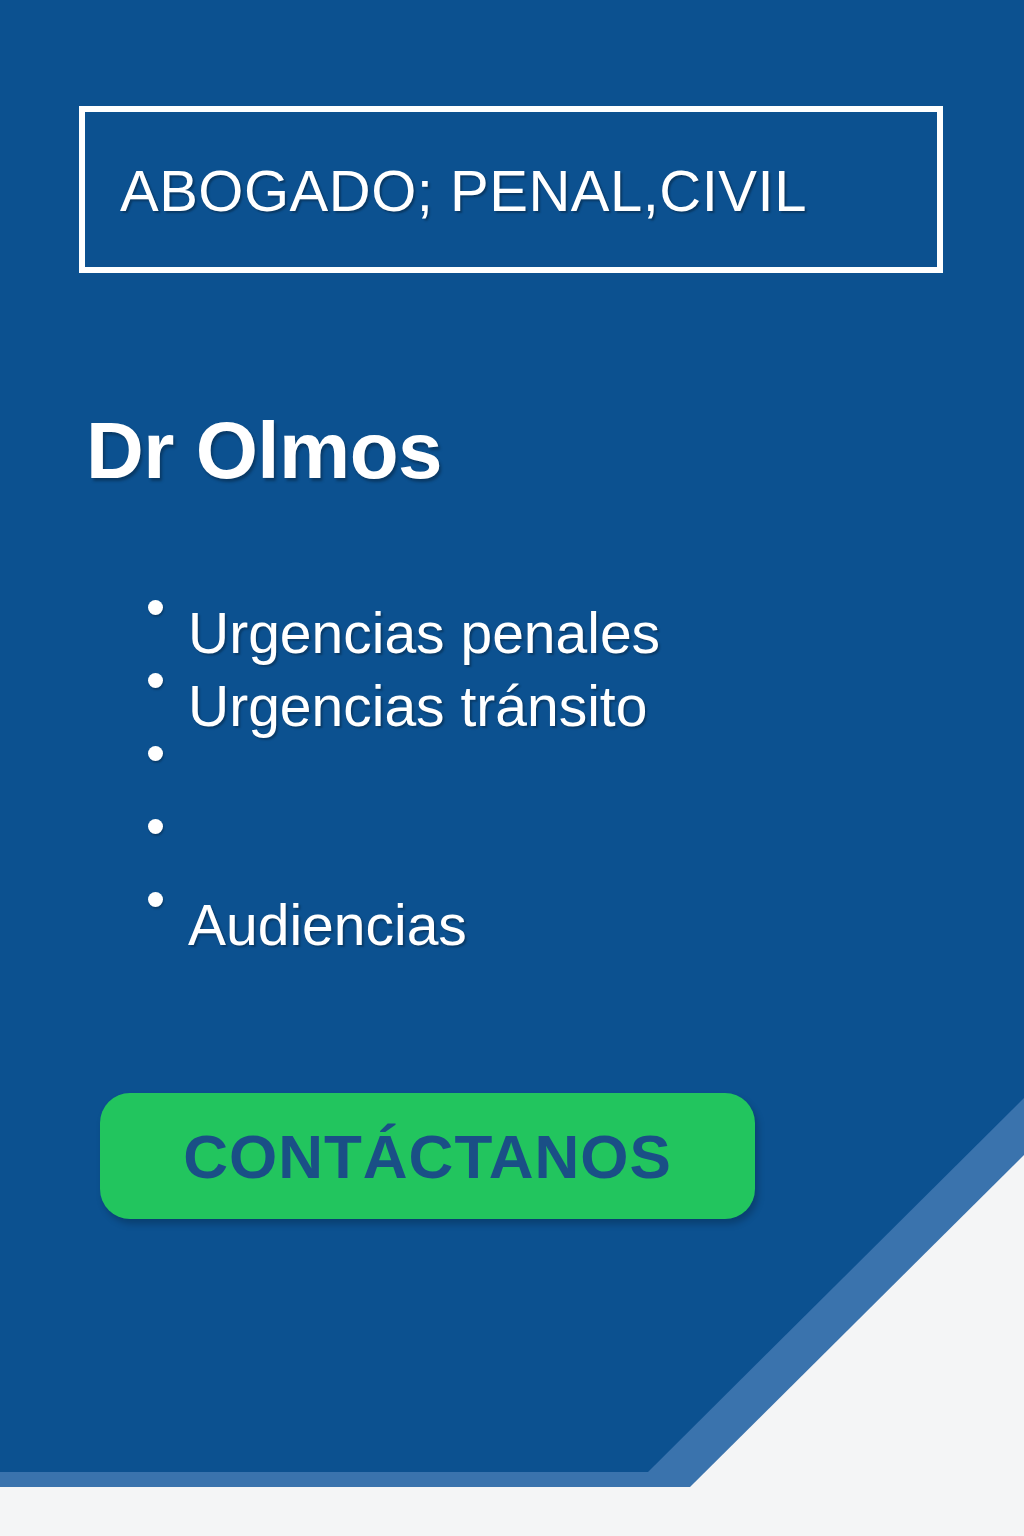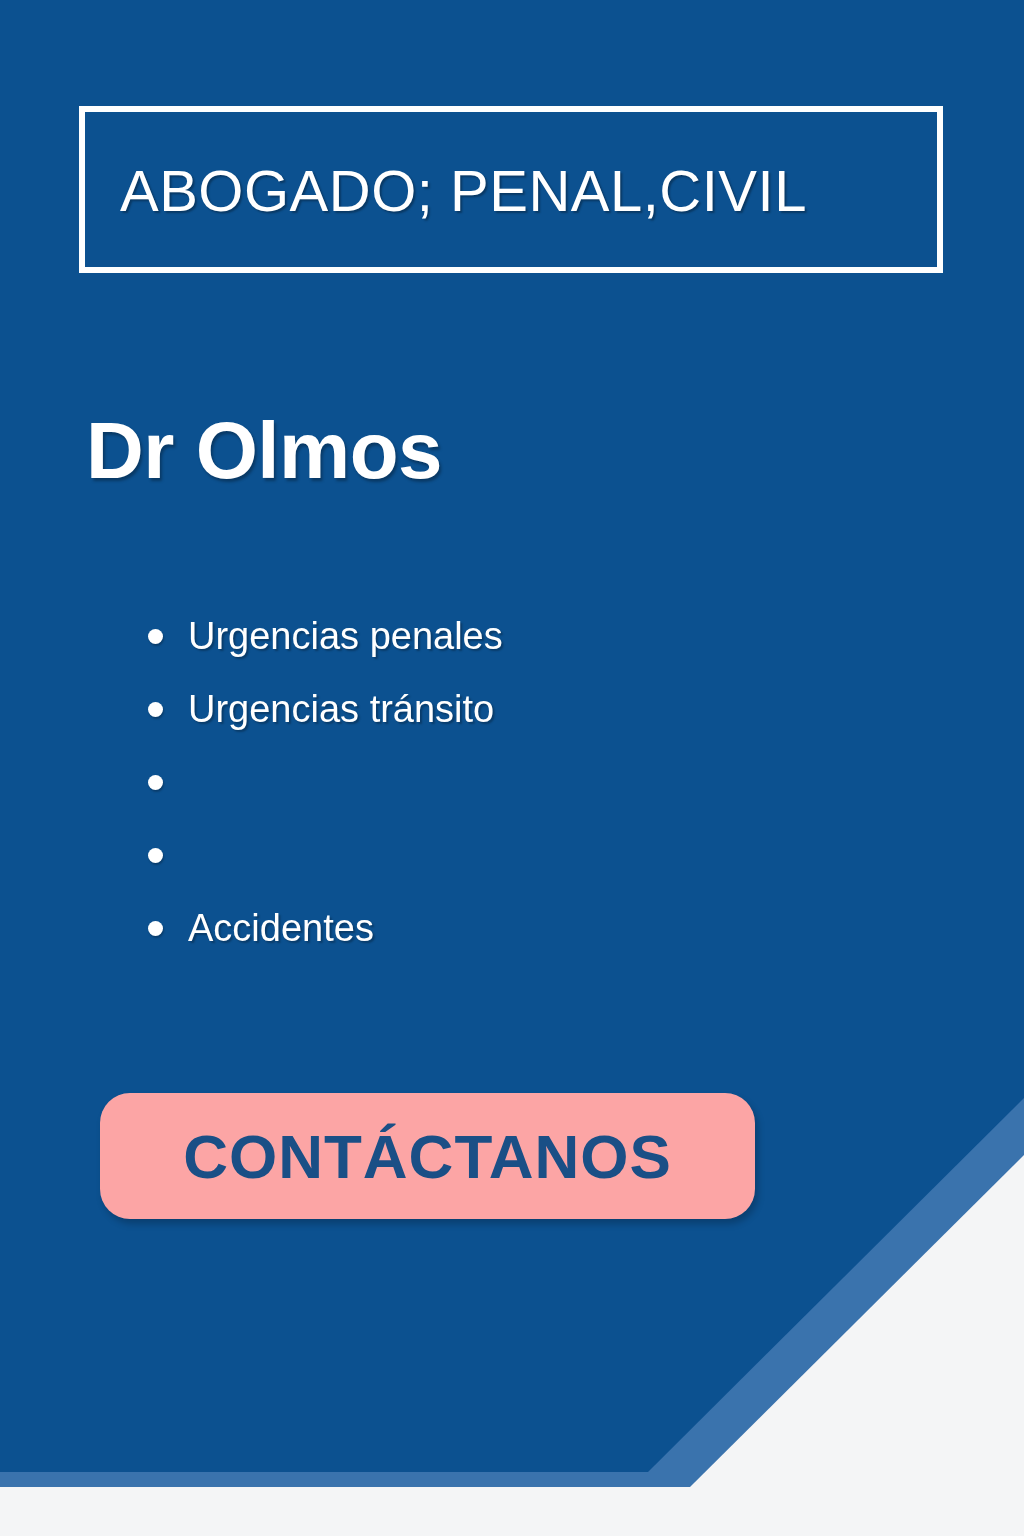--- a/index.html
+++ b/index.html
@@ -82,47 +82,47 @@
   .services {
     position: absolute;
     left: 148px;
     top: 600px;
     margin: 0;
     padding: 0;
     list-style: none;
   }
   .service-item {
     display: flex;
-    align-items: center;
+    align-items: flex-start;
     height: 73px;
     color: #ffffff;
     font-family: "Liberation Sans", sans-serif;
     font-weight: 400;
-    font-size: 38px;
+    font-size: 57px;
     white-space: nowrap;
     text-shadow: 2px 2px 2px rgba(0,0,0,0.28);
   }
   .service-bullet {
     width: 15px;
     height: 15px;
     border-radius: 50%;
     background: #ffffff;
     flex: 0 0 auto;
     margin-right: 25px;
     box-shadow: 1px 2px 2px rgba(0,0,0,0.25);
   }
 
   
   .cta-button {
     position: absolute;
     left: 100px;
     top: 1093px;
     width: 655px;
     height: 126px;
-    background: #fca5a5;
+    background: #22c55e;
     border: none;
     border-radius: 30px;
     box-shadow: 3px 5px 7px rgba(0,0,0,0.22);
     display: flex;
     align-items: center;
     justify-content: center;
     cursor: pointer;
     padding: 0;
   }
   .cta-label {
@@ -160,21 +160,21 @@
       <span>Urgencias tránsito</span>
     </li>
     <li class="service-item">
       <span class="service-bullet"></span>
     </li>
     <li class="service-item">
       <span class="service-bullet"></span>
     </li>
     <li class="service-item">
       <span class="service-bullet"></span>
-      <span>Accidentes</span>
+      <span>Audiencias</span>
     </li>
   </ul>
 
   <button class="cta-button">
     <span class="cta-label">CONTÁCTANOS</span>
   </button>
 
 </div>
 
 </body></html>

